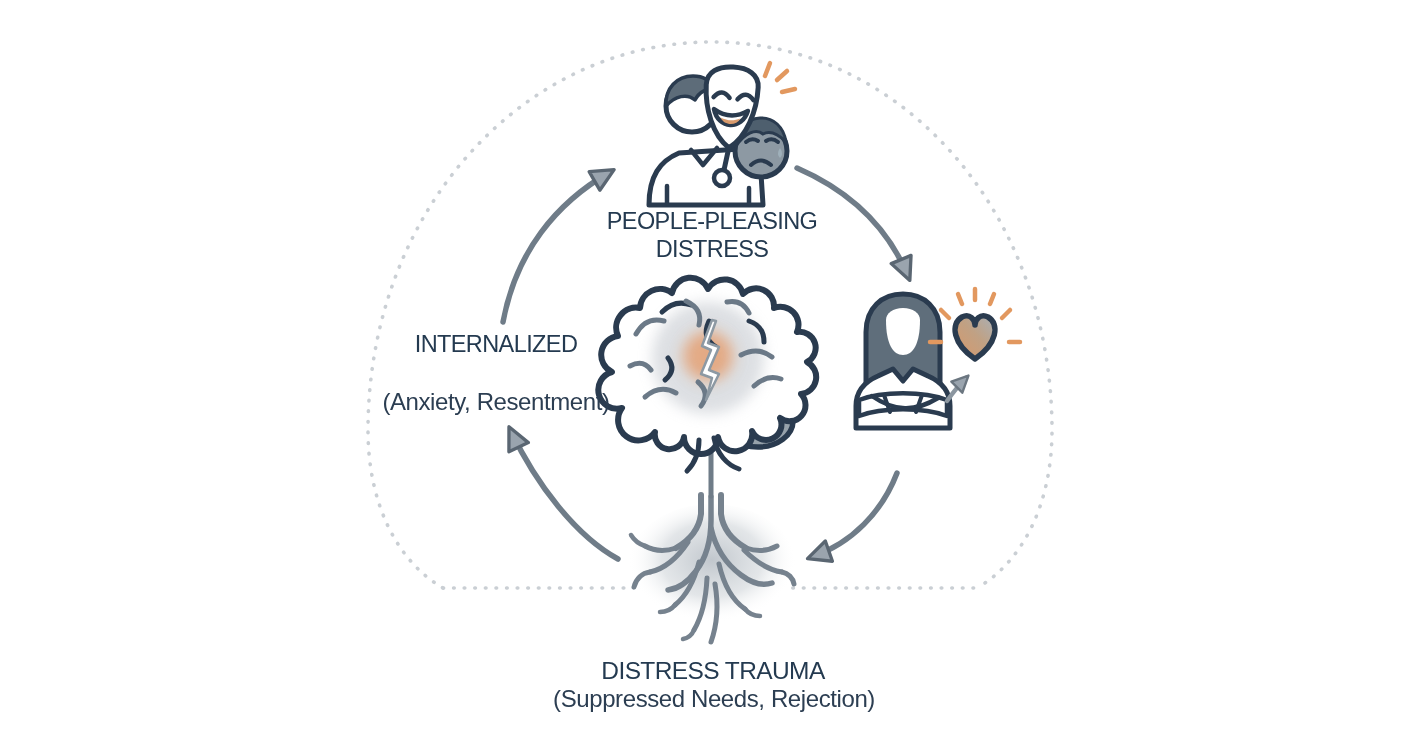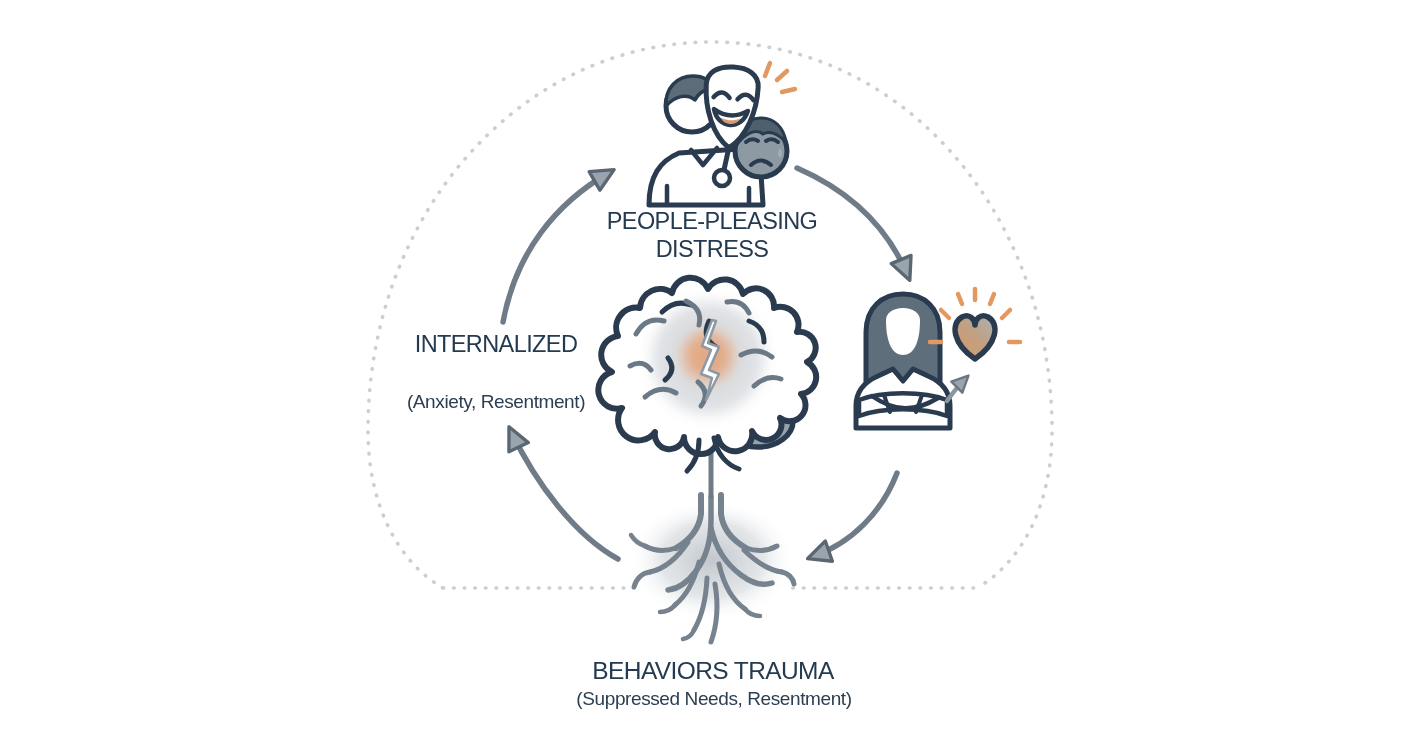--- a/index.html
+++ b/index.html
@@ -1,21 +1,21 @@
 <!DOCTYPE html>
 <html><head>
 <meta charset="utf-8">
 <style>
   html,body{margin:0;padding:0;background:#fff;}
   .canvas{position:relative;width:1424px;height:752px;background:#ffffff;overflow:hidden;
           font-family:"Liberation Sans",sans-serif;}
   svg{position:absolute;left:0;top:0;}
   .lbl{position:absolute;transform:translateX(-50%);text-align:center;color:#243a50;white-space:nowrap;}
   .bold{font-weight:400;font-size:23.5px;letter-spacing:-0.6px;line-height:27.5px;}
-  .sub{font-weight:400;font-size:19px;letter-spacing:-0.4px;line-height:26px;color:#2c3e52;}
+  .sub{font-weight:400;font-size:24px;letter-spacing:-0.4px;line-height:26px;color:#2c3e52;}
 </style>
 </head>
 <body>
 
 <div class="canvas">
 
   <svg width="1424" height="752" viewBox="0 0 1424 752">
     <defs>
       <marker id="ah" viewBox="0 0 12 12" refX="9" refY="6" markerWidth="5.2" markerHeight="5.2" orient="auto-start-reverse">
         <path d="M1.5 1.5 L11 6 L1.5 10.5 Z" fill="#9aa4ae" stroke="#5a6672" stroke-width="1.4" stroke-linejoin="round"></path>
@@ -178,16 +178,16 @@
     <div>PEOPLE-PLEASING</div>
     <div>DISTRESS</div>
   </div>
 
   <div class="lbl bold" style="left:496px;top:331px;">
     <div>INTERNALIZED</div>
   </div>
   <div class="lbl sub" style="left:496px;top:389px;">(Anxiety, Resentment)</div>
 
 
-  <div class="lbl bold" style="left:713px;top:657px;font-size:24.5px;">BEHAVIORS TRAUMA</div>
-  <div class="lbl sub" style="left:714px;top:686px;">(Suppressed Needs, Resentment)</div>
+  <div class="lbl bold" style="left:713px;top:657px;font-size:24.5px;">DISTRESS TRAUMA</div>
+  <div class="lbl sub" style="left:714px;top:686px;">(Suppressed Needs, Rejection)</div>
 
 </div>
 
 </body></html>

